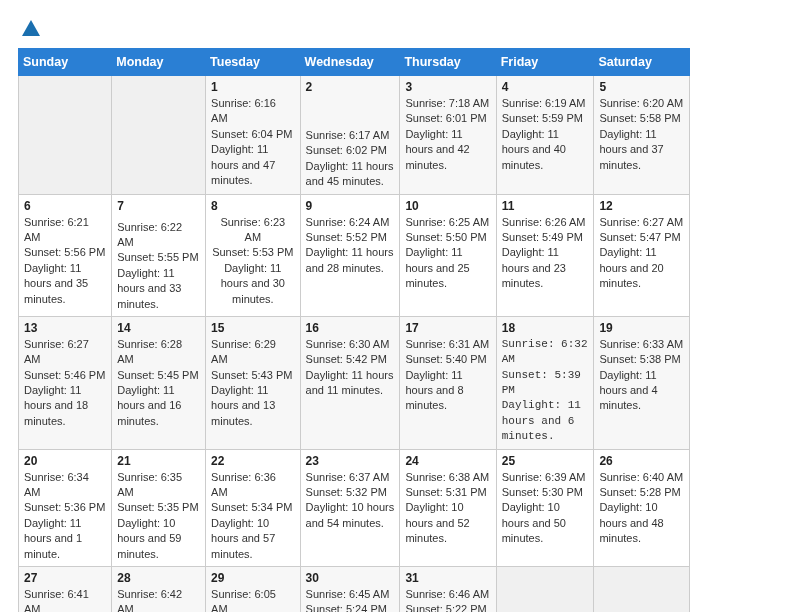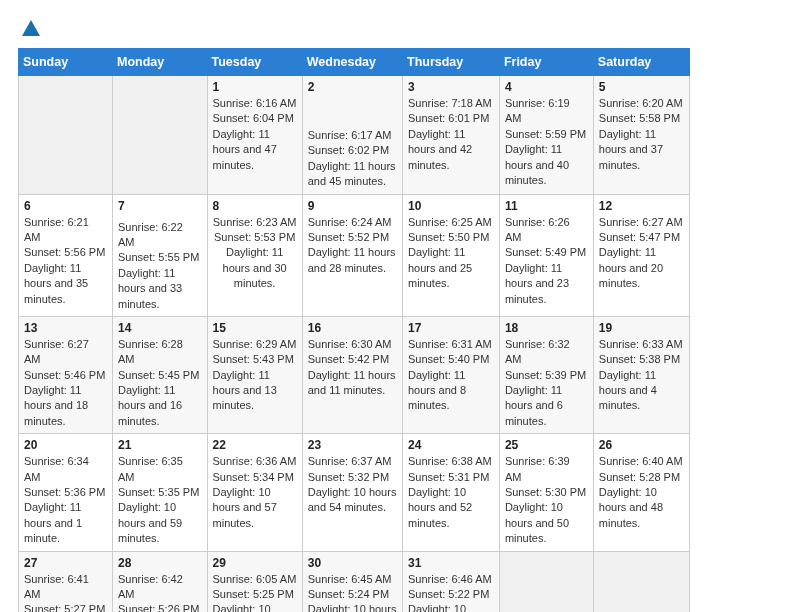--- a/index.html
+++ b/index.html
@@ -239,21 +239,21 @@
 Daylight: 11 hours and 11 minutes.</div>
           </td>
           <td>
             <span class="day-number">17</span>
             <div class="day-info" style="white-space: pre-line;">Sunrise: 6:31 AM
 Sunset: 5:40 PM
 Daylight: 11 hours and 8 minutes.</div>
           </td>
           <td>
             <span class="day-number">18</span>
-            <div class="day-info" style="white-space: pre-line;">Sunrise: 6:32 AM
+            <div class="day-info" style="white-space: pre-line; font-family: Liberation Mono, monospace;">Sunrise: 6:32 AM
 Sunset: 5:39 PM
 Daylight: 11 hours and 6 minutes.</div>
           </td>
           <td>
             <span class="day-number">19</span>
             <div class="day-info" style="white-space: pre-line;">Sunrise: 6:33 AM
 Sunset: 5:38 PM
 Daylight: 11 hours and 4 minutes.</div>
           </td>
         </tr>

